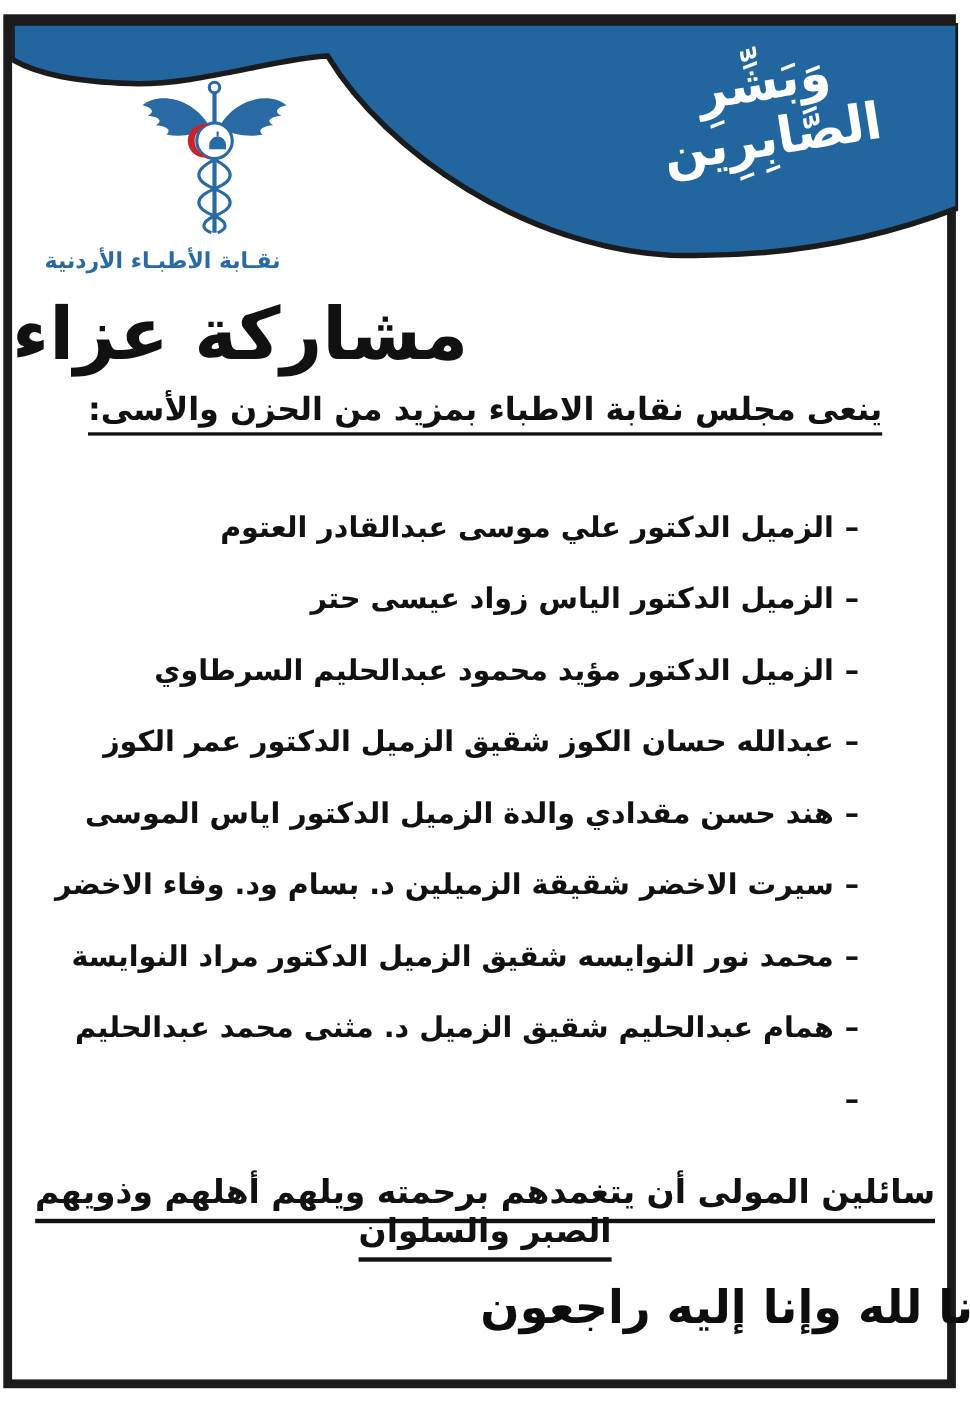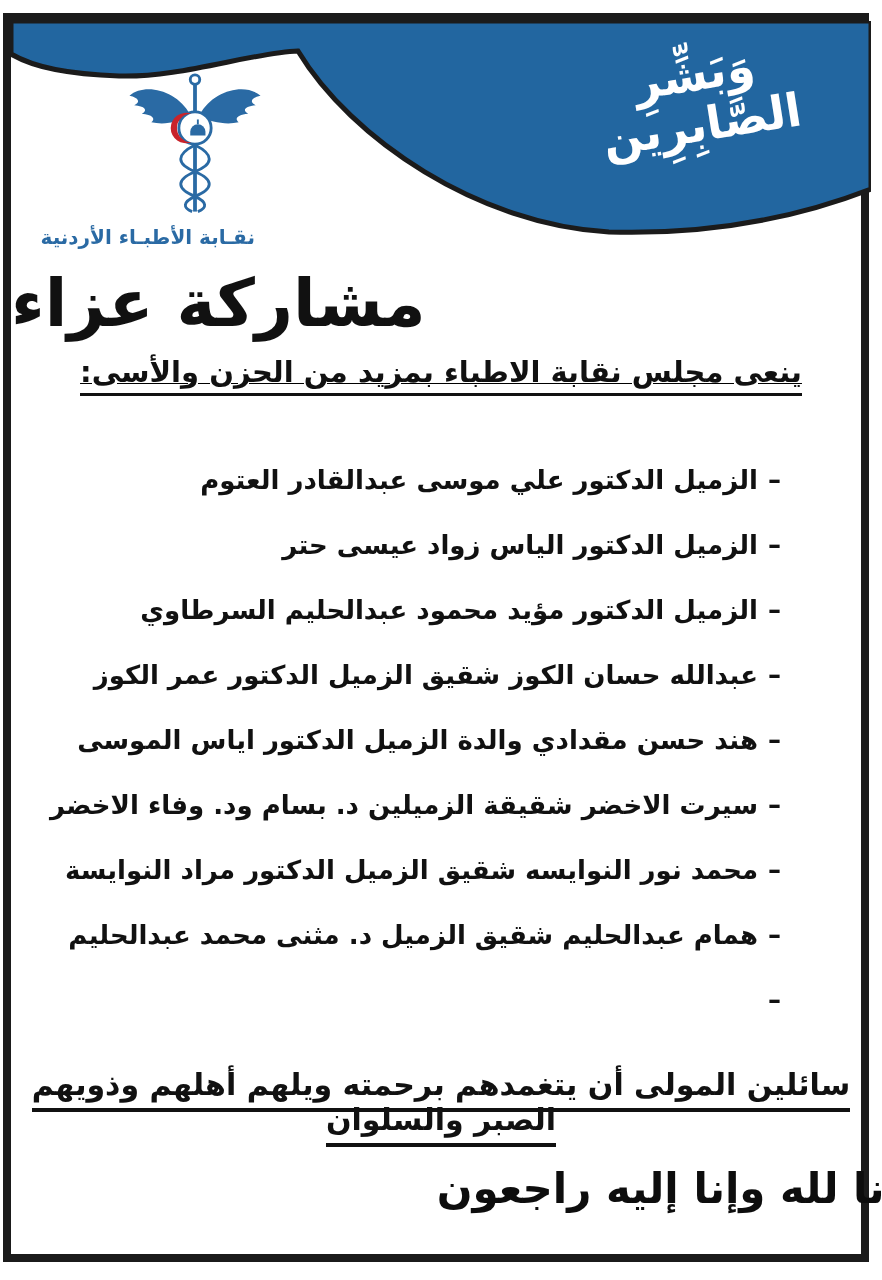--- a/index.html
+++ b/index.html
@@ -29,21 +29,21 @@
   .logo-svg{position:absolute;left:108px;top:50px;width:152px;height:152px;}
   .org-name{
     position:absolute;left:26px;top:204px;width:218px;
     color:#2a6aa4;font-size:20px;font-weight:bold;text-align:right;
   }
   .title{
     position:absolute;top:240px;left:0;width:100%;
     font-size:66px;font-weight:bold;color:#111;text-align:left;line-height:86px;
   }
   .subtitle{
-    position:absolute;top:334px;left:0;width:100%;text-align:center;text-decoration:underline;
+    position:absolute;top:334px;left:0;width:100%;text-align:center;
   }
   .subtitle span{
     font-size:29px;font-weight:bold;color:#111;
     border-bottom:3px solid #111;padding-bottom:4px;
   }
   .deceased-list{
     position:absolute;top:444px;right:90px;left:30px;
   }
   .list-row{
     display:flex;flex-direction:row;align-items:baseline;

